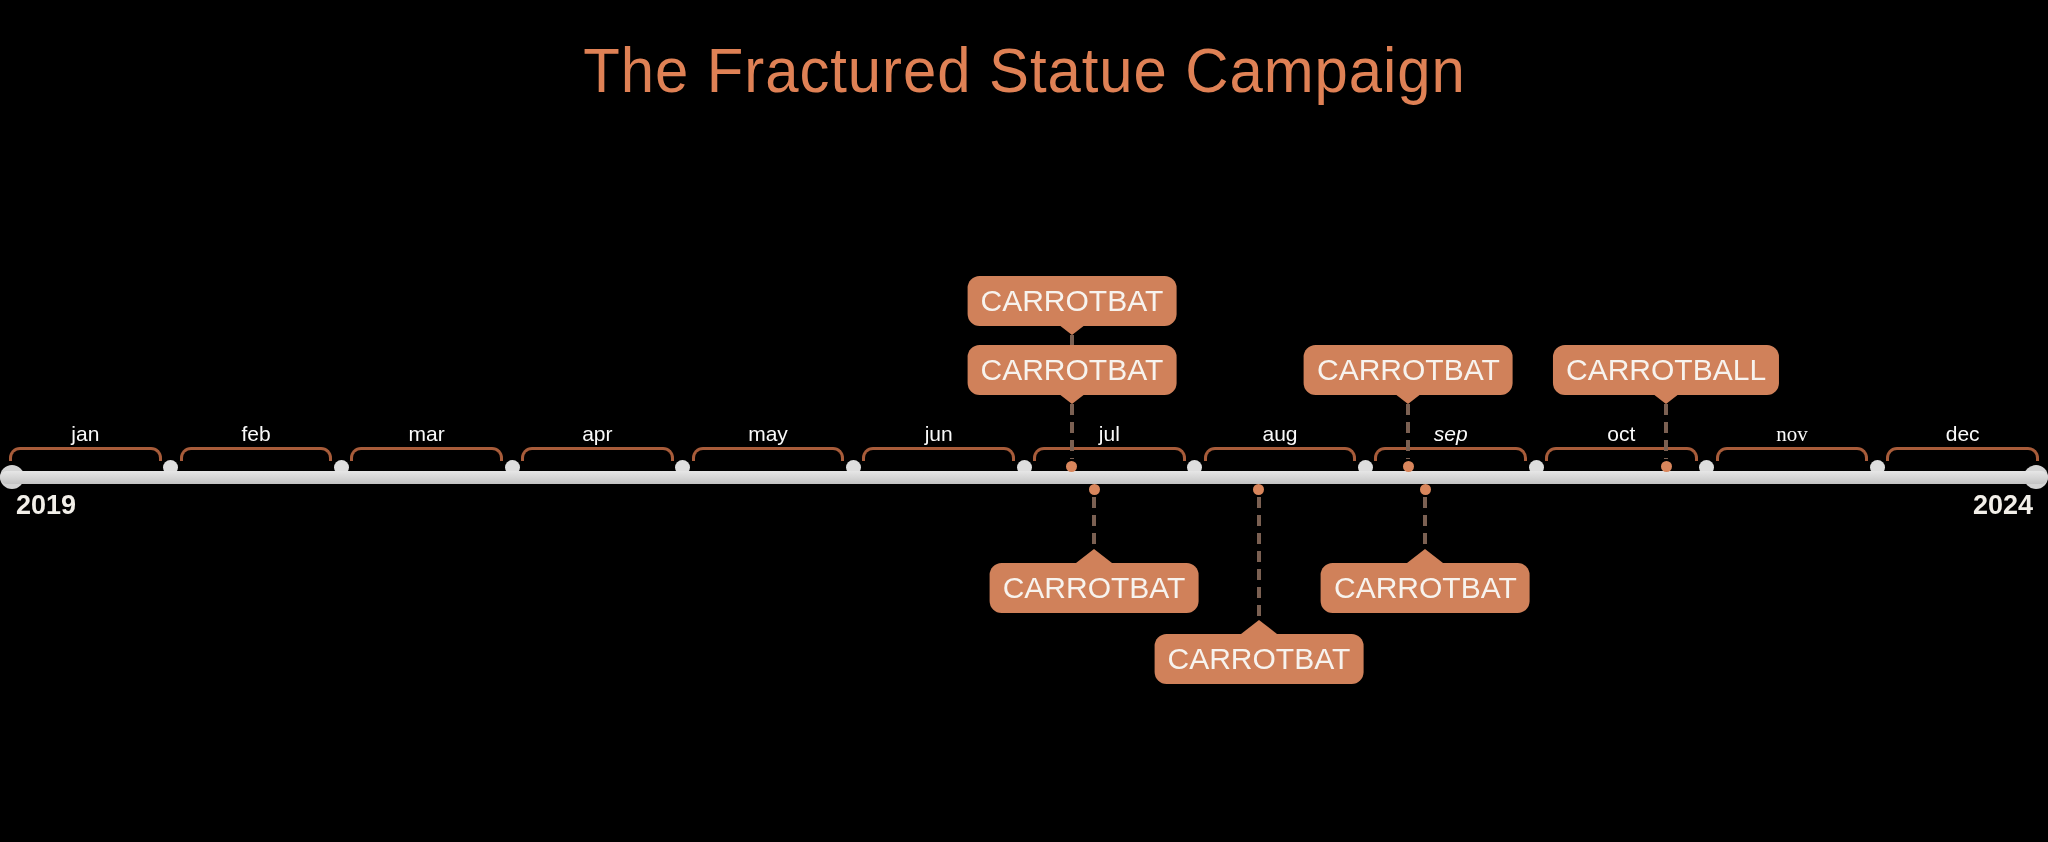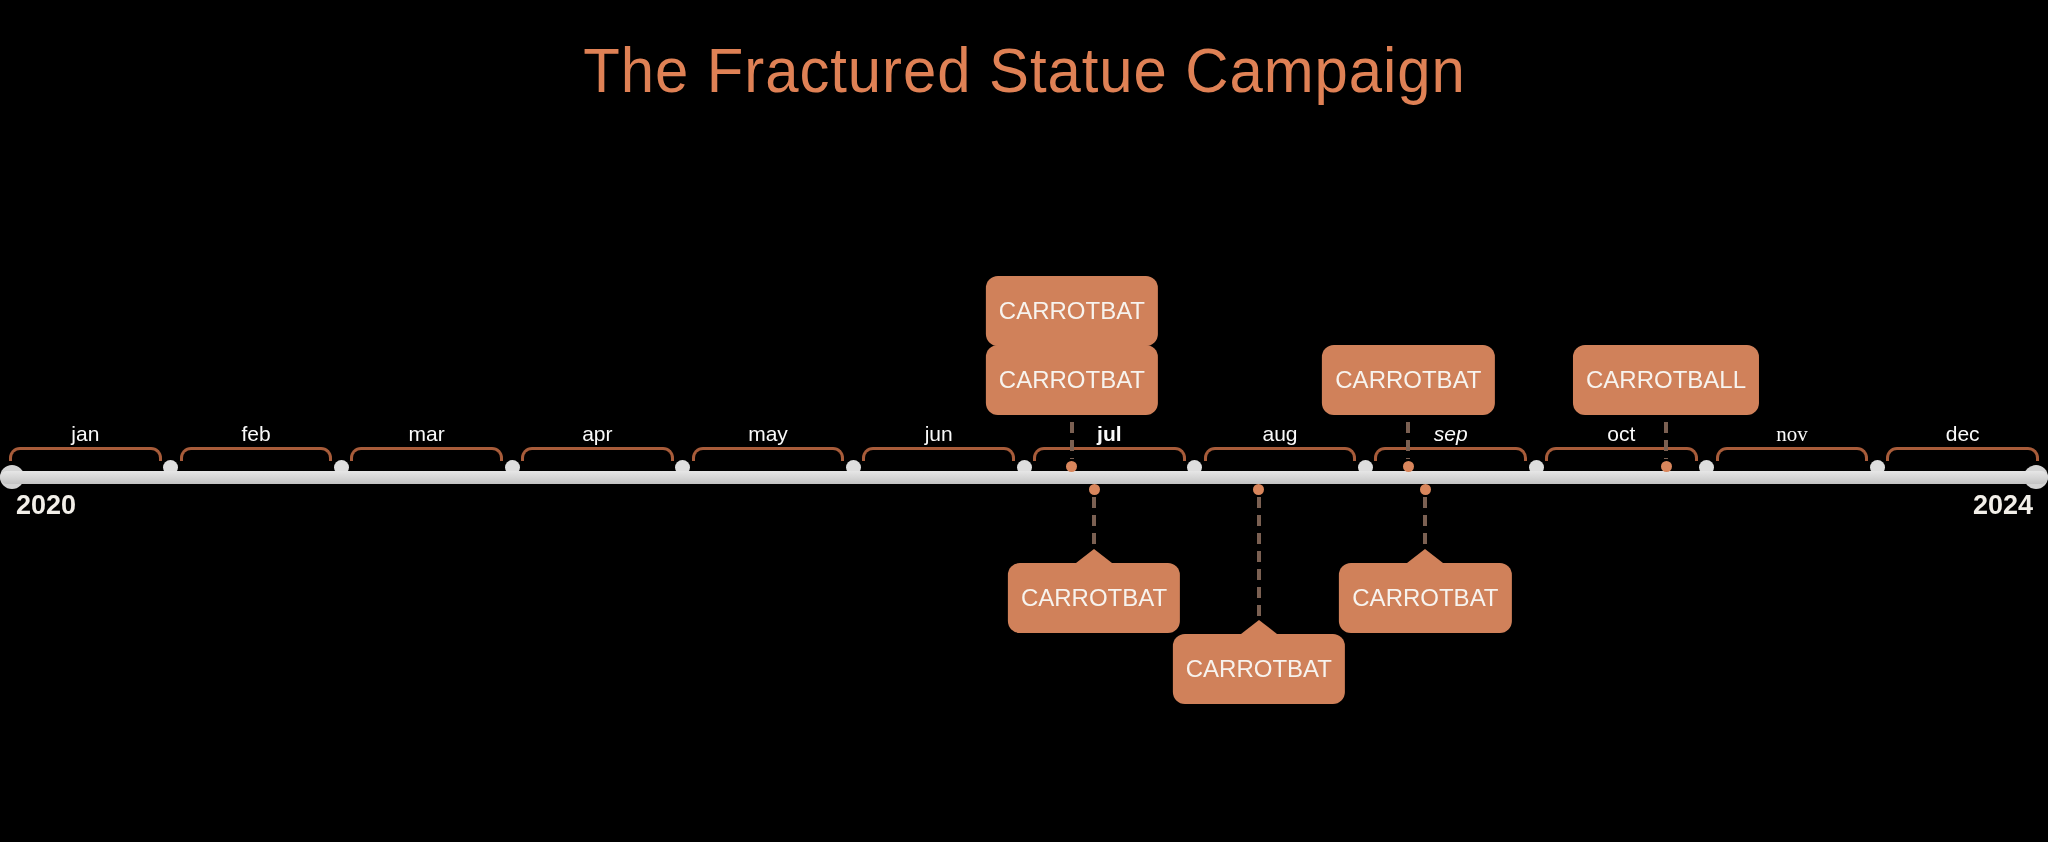--- a/index.html
+++ b/index.html
@@ -110,25 +110,25 @@
     width: 0;
     height: 842px;
     z-index: 2;
   }
   .event .bubble {
     position: absolute;
     left: 0;
     transform: translateX(-50%);
     height: 46px;
     line-height: 46px;
-    padding: 12px 13px;
+    padding: 2px 13px;
     border-radius: 12px;
     background: var(--c-bubble, #D0815A);
     color: var(--c-bubble_text, #F7F3EE);
-    font-size: 24px;
+    font-size: 30px;
     white-space: nowrap;
     z-index: 3;
   }
   .event .pointer {
     position: absolute;
     left: 0;
     transform: translateX(-50%);
     width: 0;
     height: 0;
     border-left: 18px solid transparent;
@@ -189,21 +189,21 @@
         <div class="month-bracket"></div>
       </div>
       <div class="month" style="left: calc(33.3333% + 9px); width: calc(8.33333% - 18px);">
         <span class="month-label">may</span>
         <div class="month-bracket"></div>
       </div>
       <div class="month" style="left: calc(41.6667% + 9px); width: calc(8.33333% - 18px);">
         <span class="month-label">jun</span>
         <div class="month-bracket"></div>
       </div>
-      <div class="month" style="left: calc(50% + 9px); width: calc(8.33333% - 18px); font-weight: bold;">
+      <div class="month" style="left: calc(50% + 9px); width: calc(8.33333% - 18px);">
         <span class="month-label">jul</span>
         <div class="month-bracket"></div>
       </div>
       <div class="month" style="left: calc(58.3333% + 9px); width: calc(8.33333% - 18px);">
         <span class="month-label">aug</span>
         <div class="month-bracket"></div>
       </div>
       <div class="month" style="left: calc(66.6667% + 9px); width: calc(8.33333% - 18px); font-style: italic;">
         <span class="month-label">sep</span>
         <div class="month-bracket"></div>
@@ -271,16 +271,16 @@
         <div class="bubble" style="top: 634px;">CARROTBAT</div>
       </div>
       <div class="event" style="left: 69.6%;">
         <div class="dash" style="top: 497px; height: 52px;"></div>
         <div class="dot" style="top: 483.5px;"></div>
         <div class="pointer up" style="top: 549px;"></div>
         <div class="bubble" style="top: 563px;">CARROTBAT</div>
       </div>
     </div>
 
-  <div class="year-label start">2020</div>
+  <div class="year-label start">2019</div>
   <div class="year-label end">2024</div>
 
 </div>
 
 </body></html>

